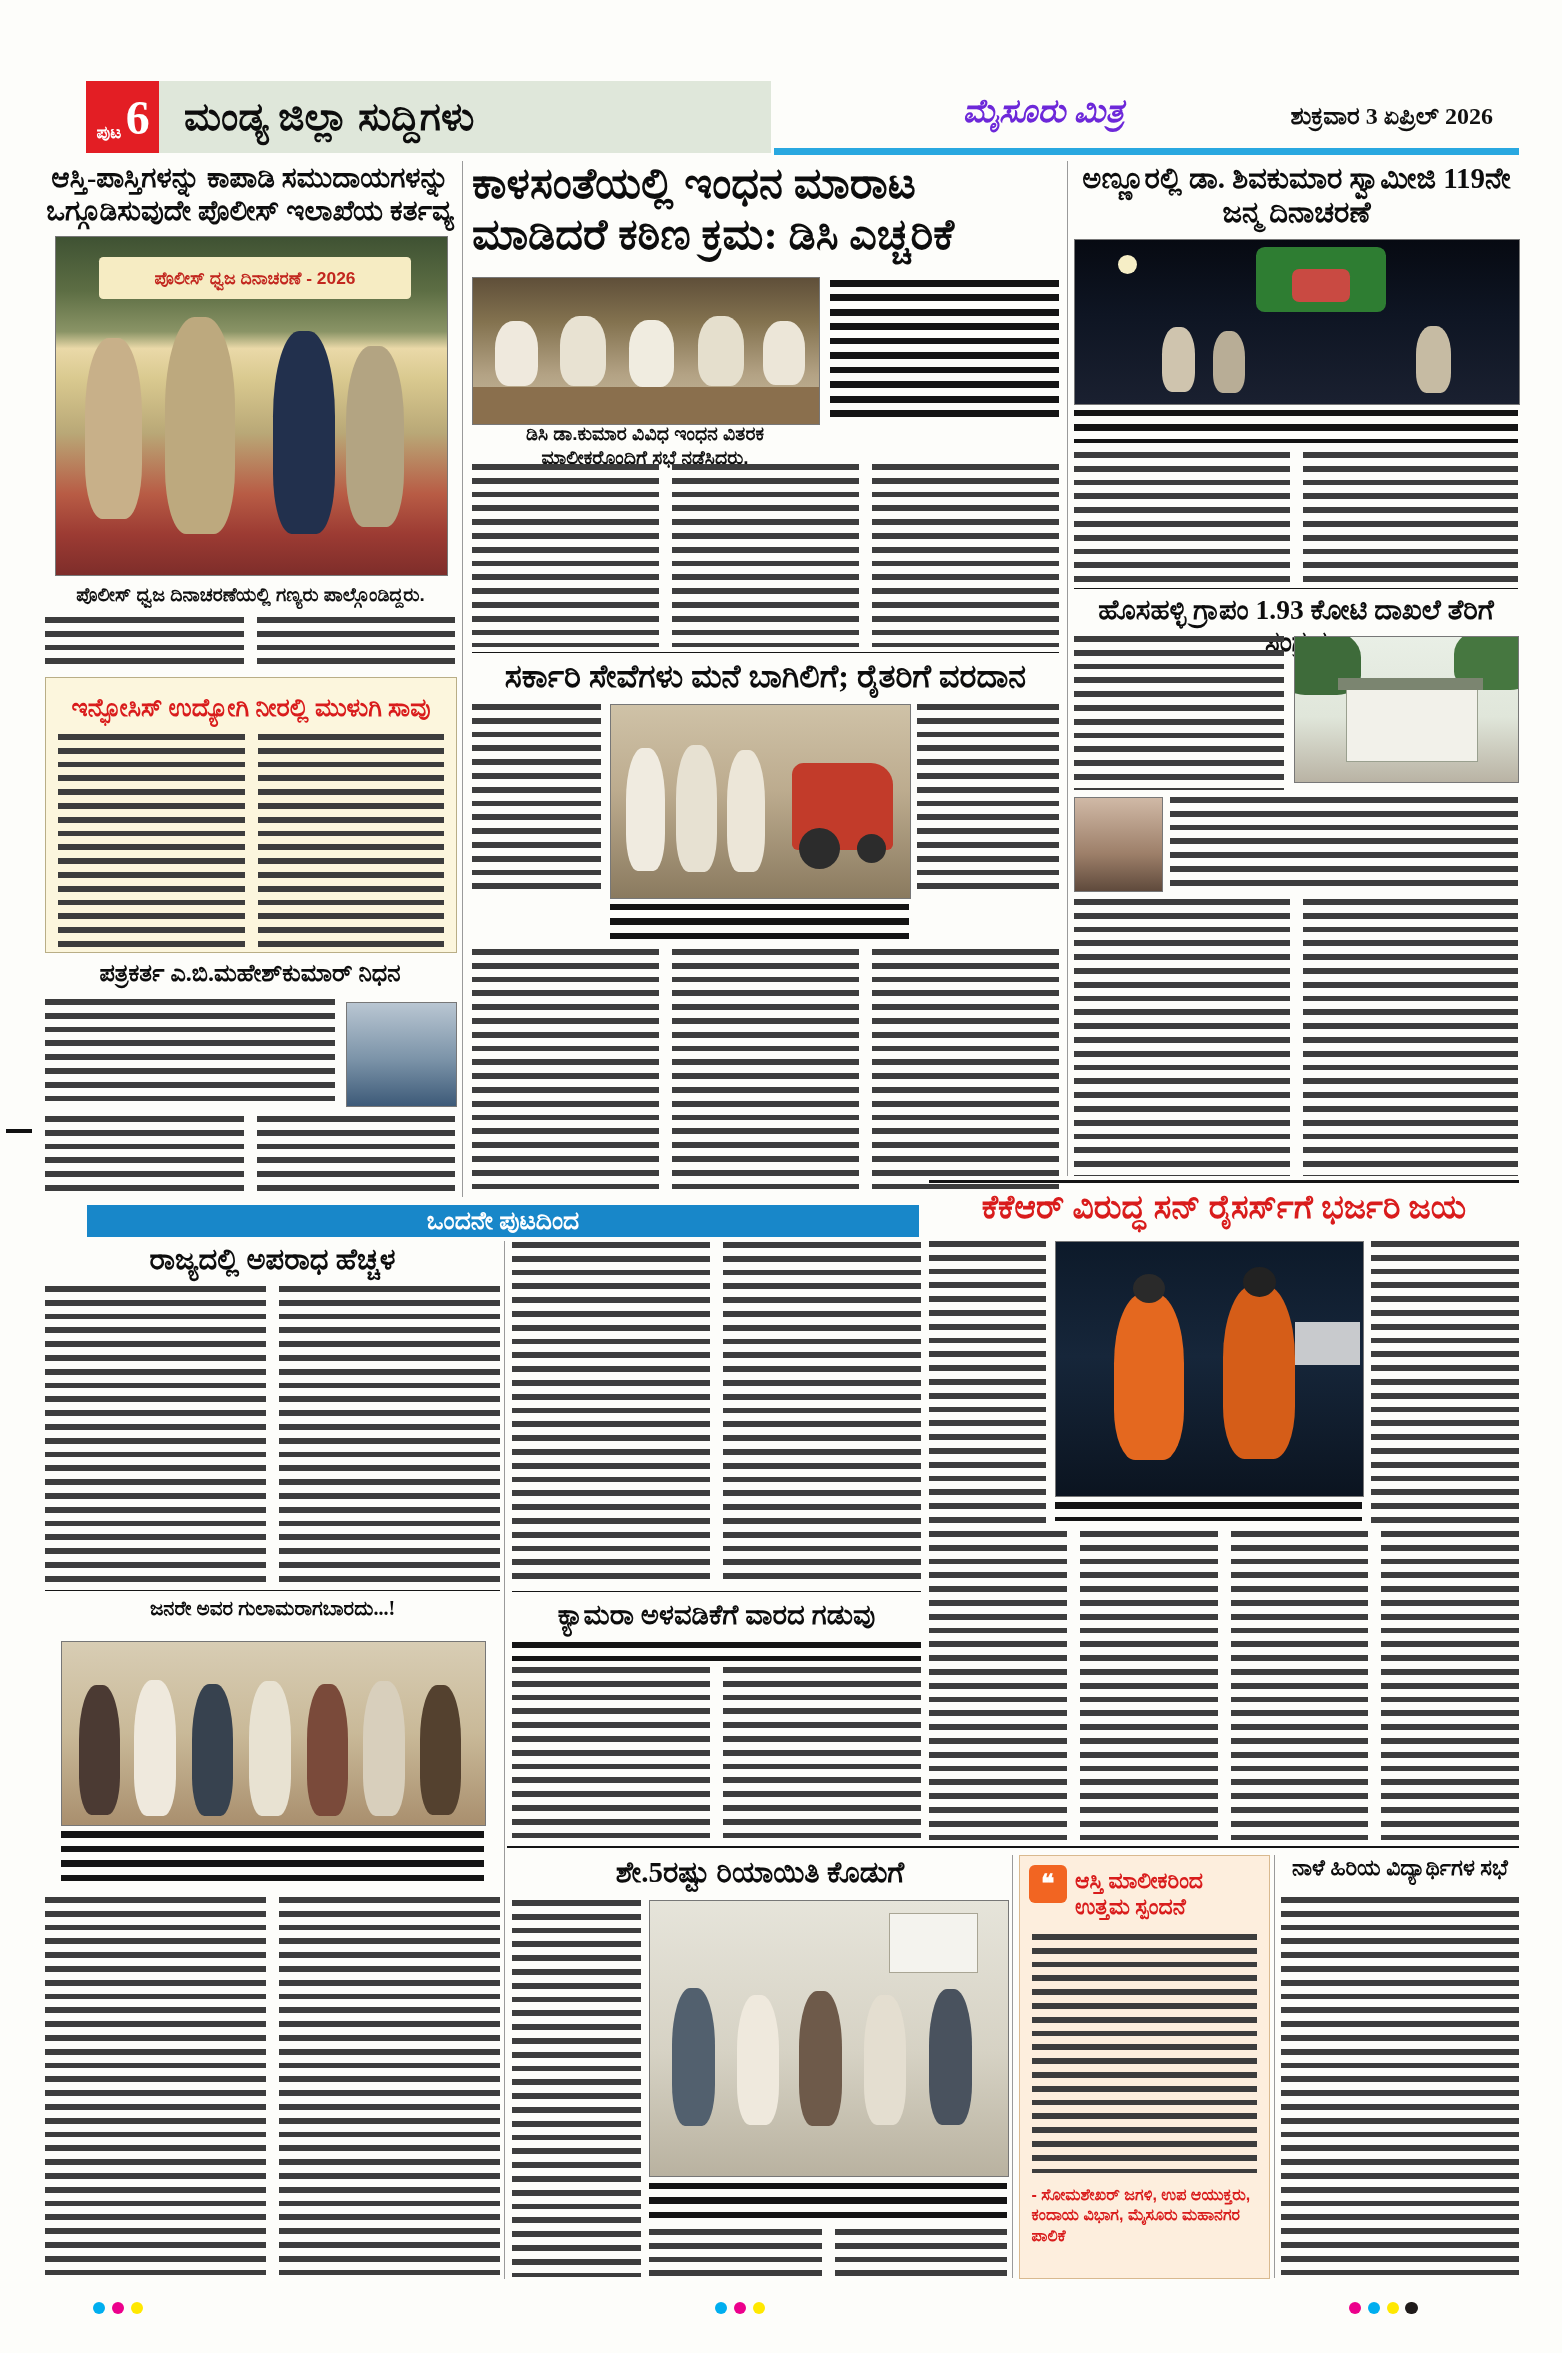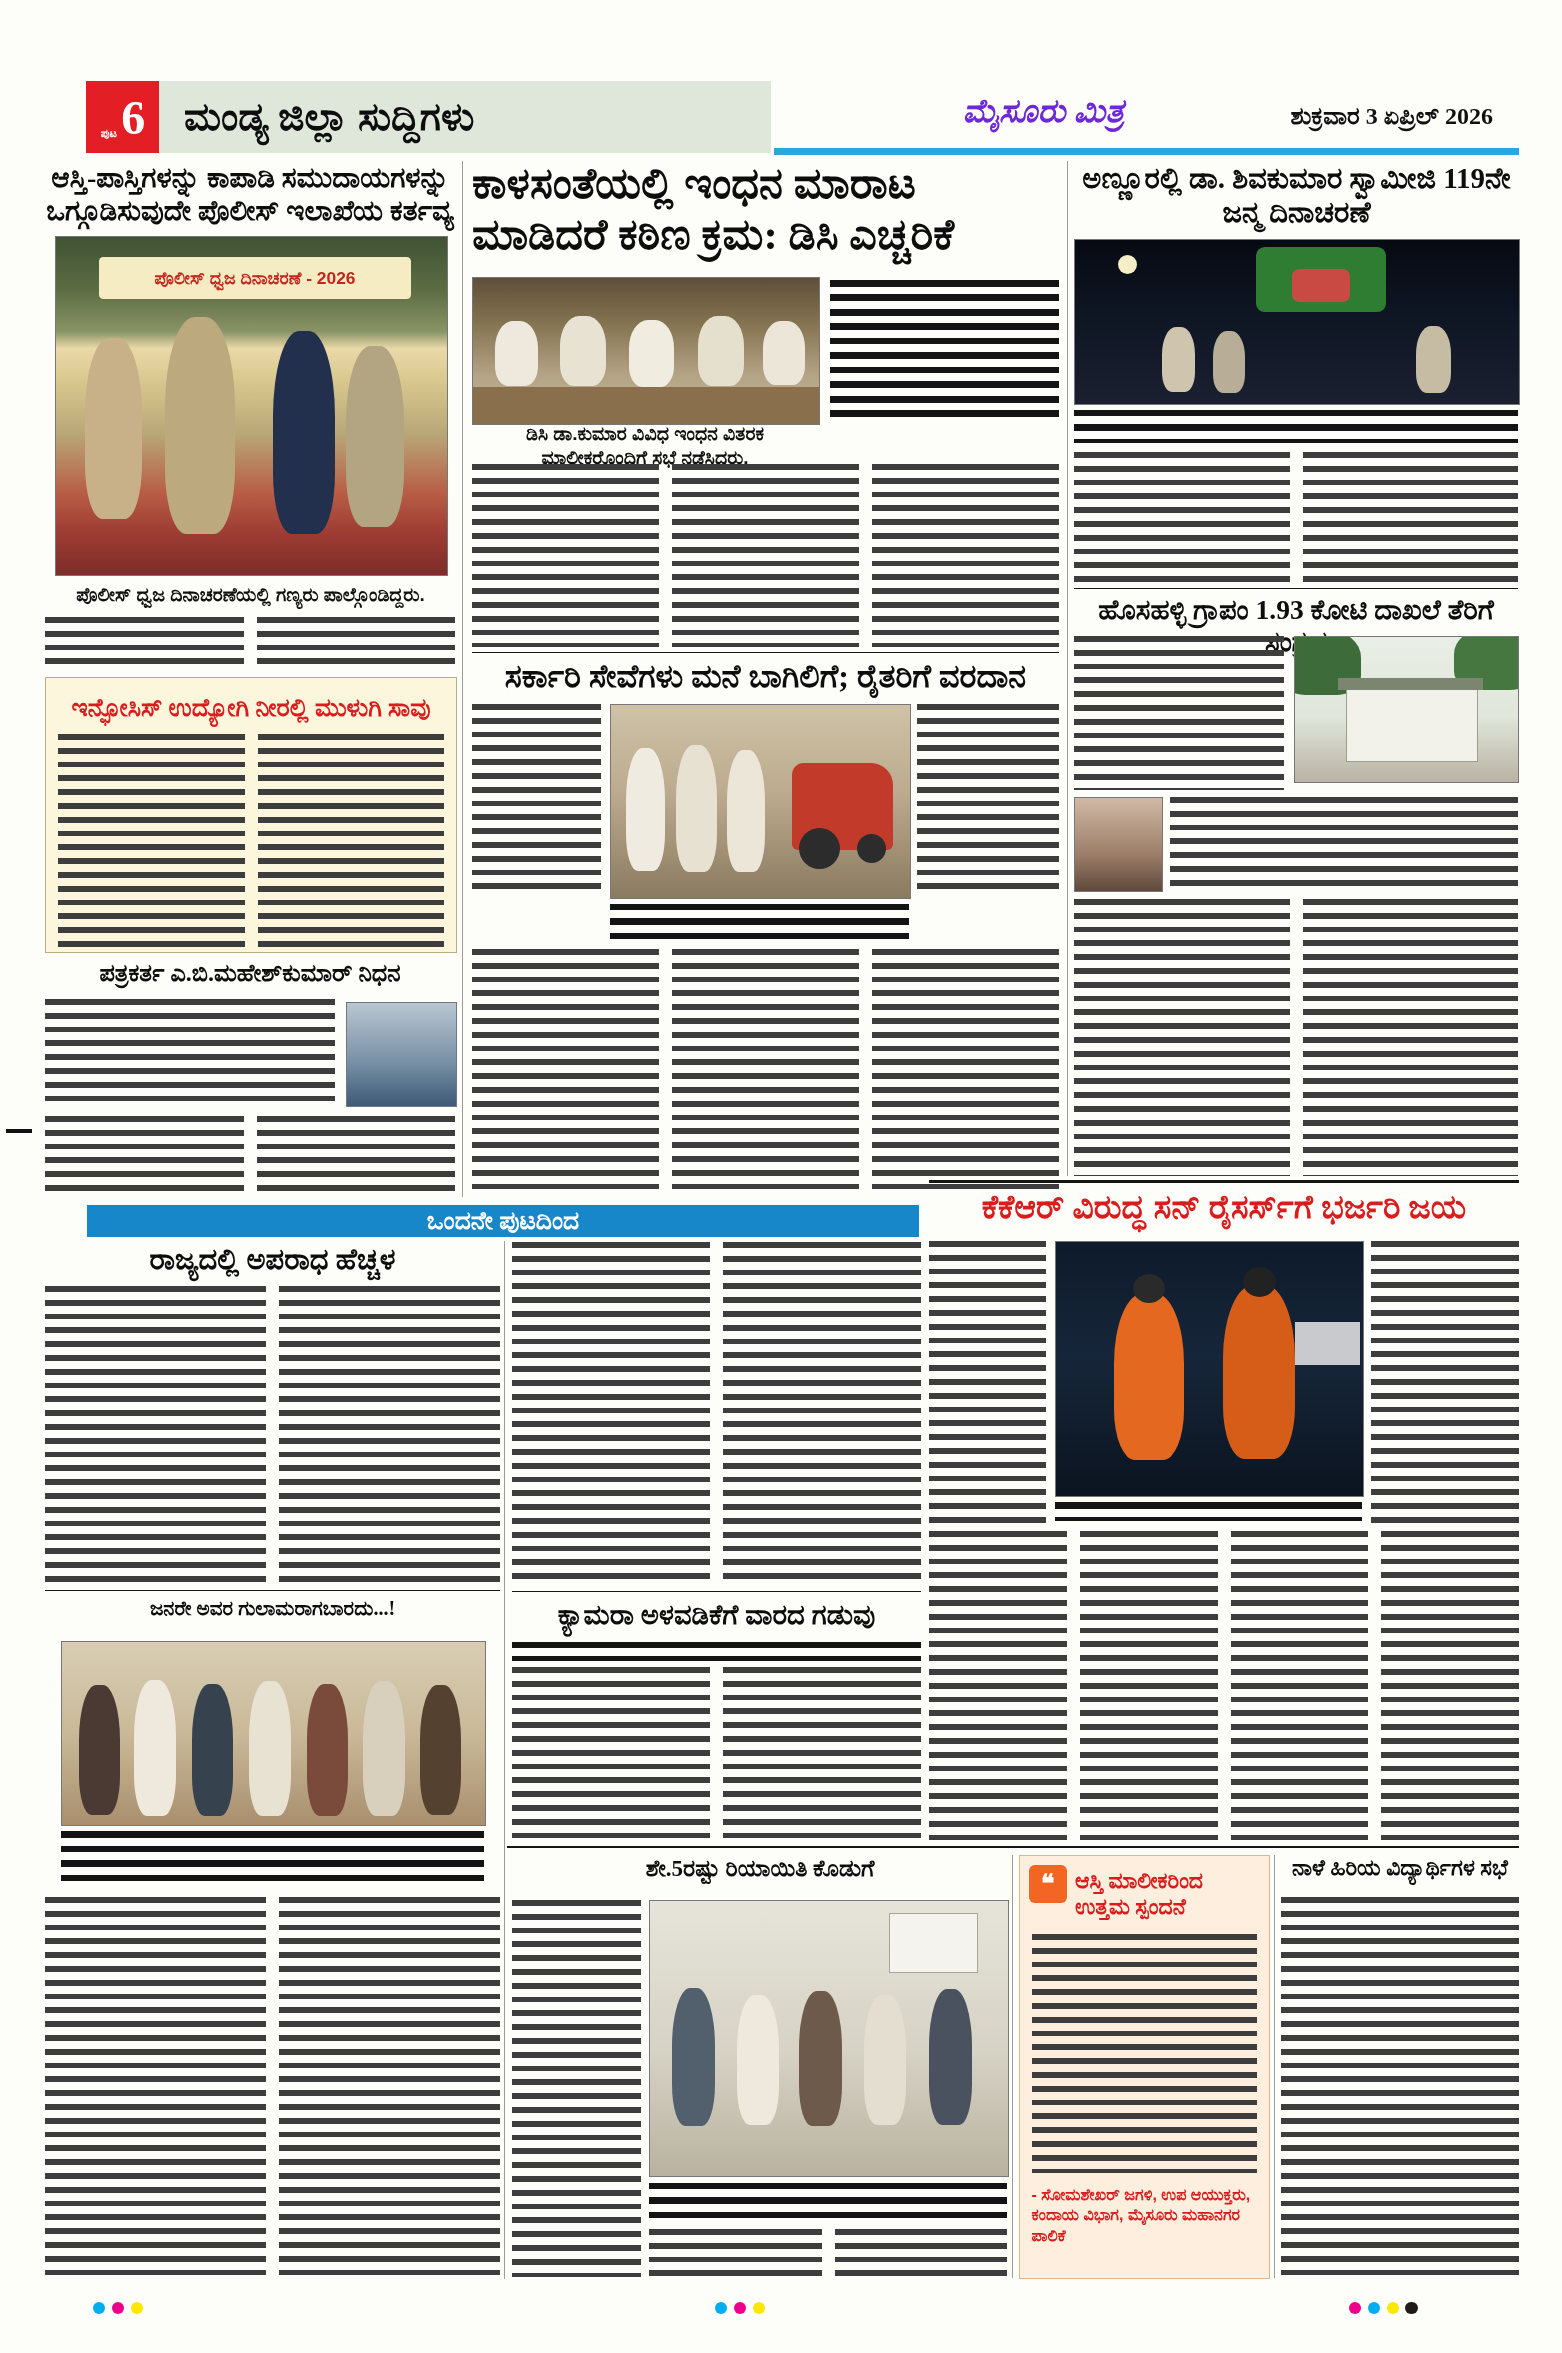--- a/index.html
+++ b/index.html
@@ -25,21 +25,21 @@
   .masthead{color:#6d28d9;font-weight:bold;font-family:"Liberation Serif",serif;font-style:italic;}
   .banner-blue{background:#1887c9;color:#fff;font-weight:bold;
                font-family:"Liberation Serif",serif;display:flex;align-items:center;justify-content:center;}
 </style>
 </head>
 <body>
 
 <div class="page">
 
   <div class="abs" style="left:86px;top:81px;width:74px;height:72px;background:#e31e24;color:#fff;display:flex;align-items:center;justify-content:center;gap:4.3px;">
-    <span style="font-size:11px;font-weight:bold;margin-top:32px;">ಪುಟ</span>
+    <span style="font-size:17px;font-weight:bold;margin-top:32px;">ಪುಟ</span>
     <span style="font-size:48px;font-weight:bold;font-family:'Liberation Serif',serif;">6</span>
   </div>
   <div class="abs" style="left:159px;top:81px;width:612px;height:72px;background:#dfe7da;display:flex;align-items:center;">
     <span class="hl" style="font-size:39px;margin-left:25px;">ಮಂಡ್ಯ ಜಿಲ್ಲಾ ಸುದ್ದಿಗಳು</span>
   </div>
   <div class="abs masthead" style="left:913px;top:93px;width:261px;font-size:33px;text-align:center;">ಮೈಸೂರು ಮಿತ್ರ</div>
   <div class="abs" style="left:1225px;top:103px;width:268px;font-size:24px;font-weight:bold;text-align:right;font-family:'Liberation Serif',serif;">ಶುಕ್ರವಾರ 3 ಏಪ್ರಿಲ್ 2026</div>
   <div class="abs" style="left:774px;top:148px;width:745px;height:6.5px;background:#29a8e0;"></div>
 
   <div class="abs rule-v" style="left:462px;top:161px;width:0.7px;height:1036px;"></div>
@@ -202,21 +202,21 @@
   <div class="abs cap gk-b" style="left:1055px;top:1502px;width:307px;height:19px;"></div>
   <div class="abs cols" style="left:929px;top:1531px;width:590px;height:310px;">
     <div class="gk"></div>
       <div class="gk"></div>
       <div class="gk"></div>
       <div class="gk"></div>
   </div>
 
   <div class="abs rule-h" style="left:507px;top:1846px;width:1012px;height:2.2px;"></div>
 
-  <div class="abs hl" style="left:512px;top:1855px;width:496px;font-size:23px;">ಶೇ.5ರಷ್ಟು ರಿಯಾಯಿತಿ ಕೊಡುಗೆ</div>
+  <div class="abs hl" style="left:512px;top:1855px;width:496px;font-size:29px;">ಶೇ.5ರಷ್ಟು ರಿಯಾಯಿತಿ ಕೊಡುಗೆ</div>
   <div class="abs gk" style="left:512px;top:1900px;width:129px;height:377px;"></div>
   <div class="photo" style="left:649px;top:1900px;width:358px;height:275px;background:linear-gradient(180deg,#e6e4da 0%,#d6d2c4 55%,#b9b2a0 100%);">
     <div class="blob" style="left:22px;top:87px;width:43px;height:138px;background:#52606e;"></div>
     <div class="blob" style="left:87px;top:94px;width:42px;height:130px;background:#efe9dd;"></div>
     <div class="blob" style="left:149px;top:90px;width:43px;height:135px;background:#6e5a4a;"></div>
     <div class="blob" style="left:214px;top:94px;width:42px;height:130px;background:#e4ded0;"></div>
     <div class="blob" style="left:279px;top:88px;width:43px;height:136px;background:#49525e;"></div>
     <div class="abs" style="left:239px;top:11.6px;width:87px;height:58px;background:#f4f3ee;border:0.7px solid #a9a594;"></div>
   </div>
   <div class="abs cap gk-b" style="left:649px;top:2183px;width:358px;height:38px;"></div>

